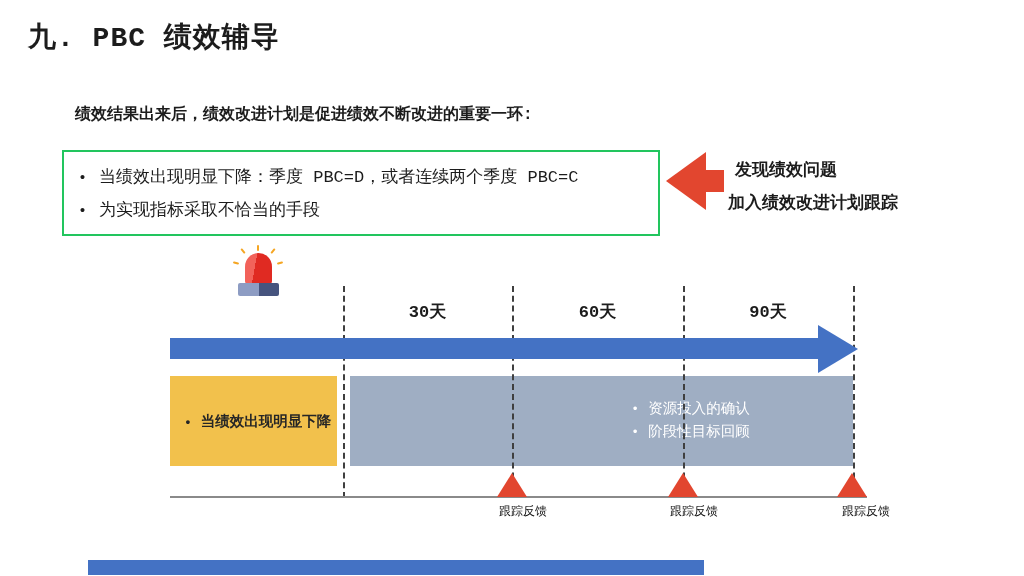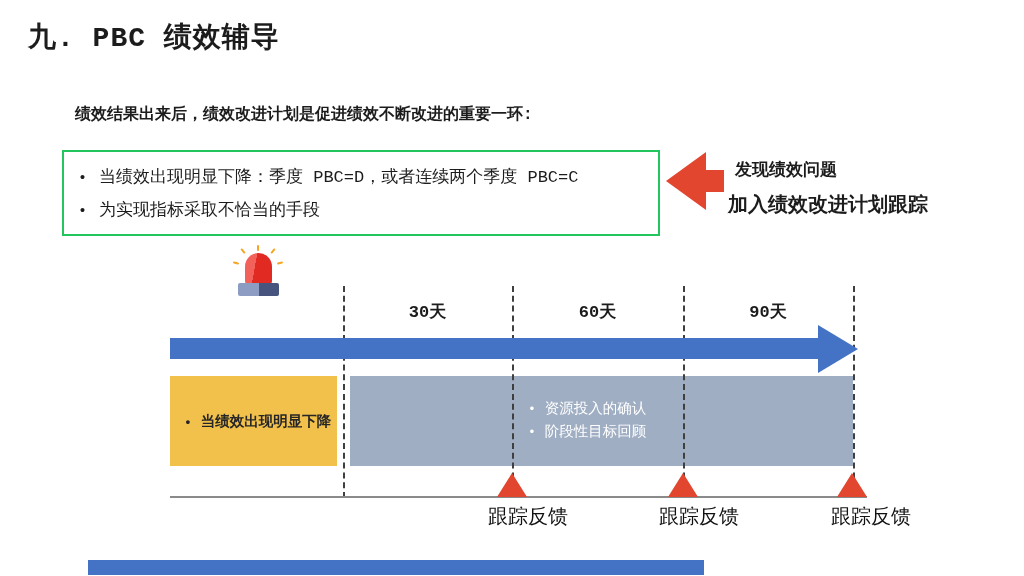--- a/index.html
+++ b/index.html
@@ -20,21 +20,21 @@
   .alert-list li::before{content:"•";margin-right:12px;font-size:15px;}
 
   
   .callout-arrow{left:666px;top:152px;width:58px;height:58px;}
   .arrow-head{position:absolute;left:0;top:0;width:0;height:0;
     border-top:29px solid transparent;border-bottom:29px solid transparent;
     border-right:40px solid #E2462F;}
   .arrow-tail{position:absolute;left:38px;top:18px;width:20px;height:22px;background:#E2462F;}
 
   .callout-line1{left:735px;top:158px;font-size:17px;font-weight:700;}
-  .callout-line2{left:728px;top:191px;font-size:20px;font-weight:700;}
+  .callout-line2{left:728px;top:191px;font-size:17px;font-weight:700;}
 
   
   .alarm{left:234px;top:246px;width:48px;height:52px;}
   .alarm-dome{position:absolute;left:11px;top:7px;width:27px;height:31px;
     background:linear-gradient(100deg,#F2625A 38%,#E02A22 38%);
     border-radius:14px 14px 3px 3px;}
   .alarm-base{position:absolute;left:4px;top:37px;width:41px;height:13px;
     background:linear-gradient(90deg,#8D9CC3 50%,#46547E 50%);border-radius:2px;}
   .ray{position:absolute;width:2px;height:6px;background:#F5A623;border-radius:1px;}
   .ray1{left:23px;top:-1px;}
@@ -60,30 +60,30 @@
     border-top:24px solid transparent;border-bottom:24px solid transparent;
     border-left:40px solid #4472C4;}
 
   
   .warn-box{left:170px;top:376px;width:167px;height:90px;background:#F2C14C;z-index:1;
     display:flex;flex-direction:column;justify-content:space-evenly;padding:4px 0;box-sizing:border-box;}
   .warn-box div{font-size:14.5px;font-weight:600;color:#262626;padding-left:14px;white-space:nowrap;}
   .warn-box div::before{content:"•";margin-right:9px;font-size:13px;}
 
   .track-box{left:350px;top:376px;width:503px;height:90px;background:#9FAEC3;z-index:1;
-    display:flex;flex-direction:column;justify-content:center;padding-left:178px;box-sizing:border-box;}
+    display:flex;flex-direction:column;justify-content:center;padding-left:178px;box-sizing:border-box;text-align:center;}
   .track-box div{font-size:14.5px;color:#ffffff;line-height:22px;white-space:nowrap;}
   .track-box div::before{content:"•";margin-right:9px;font-size:13px;}
 
   
   .baseline{left:170px;top:496px;width:697px;height:2px;background:#8a8a8a;z-index:2;}
   .tri{width:0;height:0;border-left:15px solid transparent;border-right:15px solid transparent;
     border-bottom:24px solid #E2462F;top:473px;z-index:3;}
   .tri0{left:497px;}.tri1{left:668px;}.tri2{left:837px;}
-  .fb{top:503px;width:90px;text-align:right;font-size:20px;color:#111;}
+  .fb{top:503px;width:90px;text-align:center;font-size:12px;color:#111;}
   .fb0{left:478px;}.fb1{left:649px;}.fb2{left:821px;}
 
   
   .bottom-bar{left:88px;top:560px;width:616px;height:15px;background:#4472C4;}
 </style>
 </head>
 <body>
 
 <div class="slide">
 

